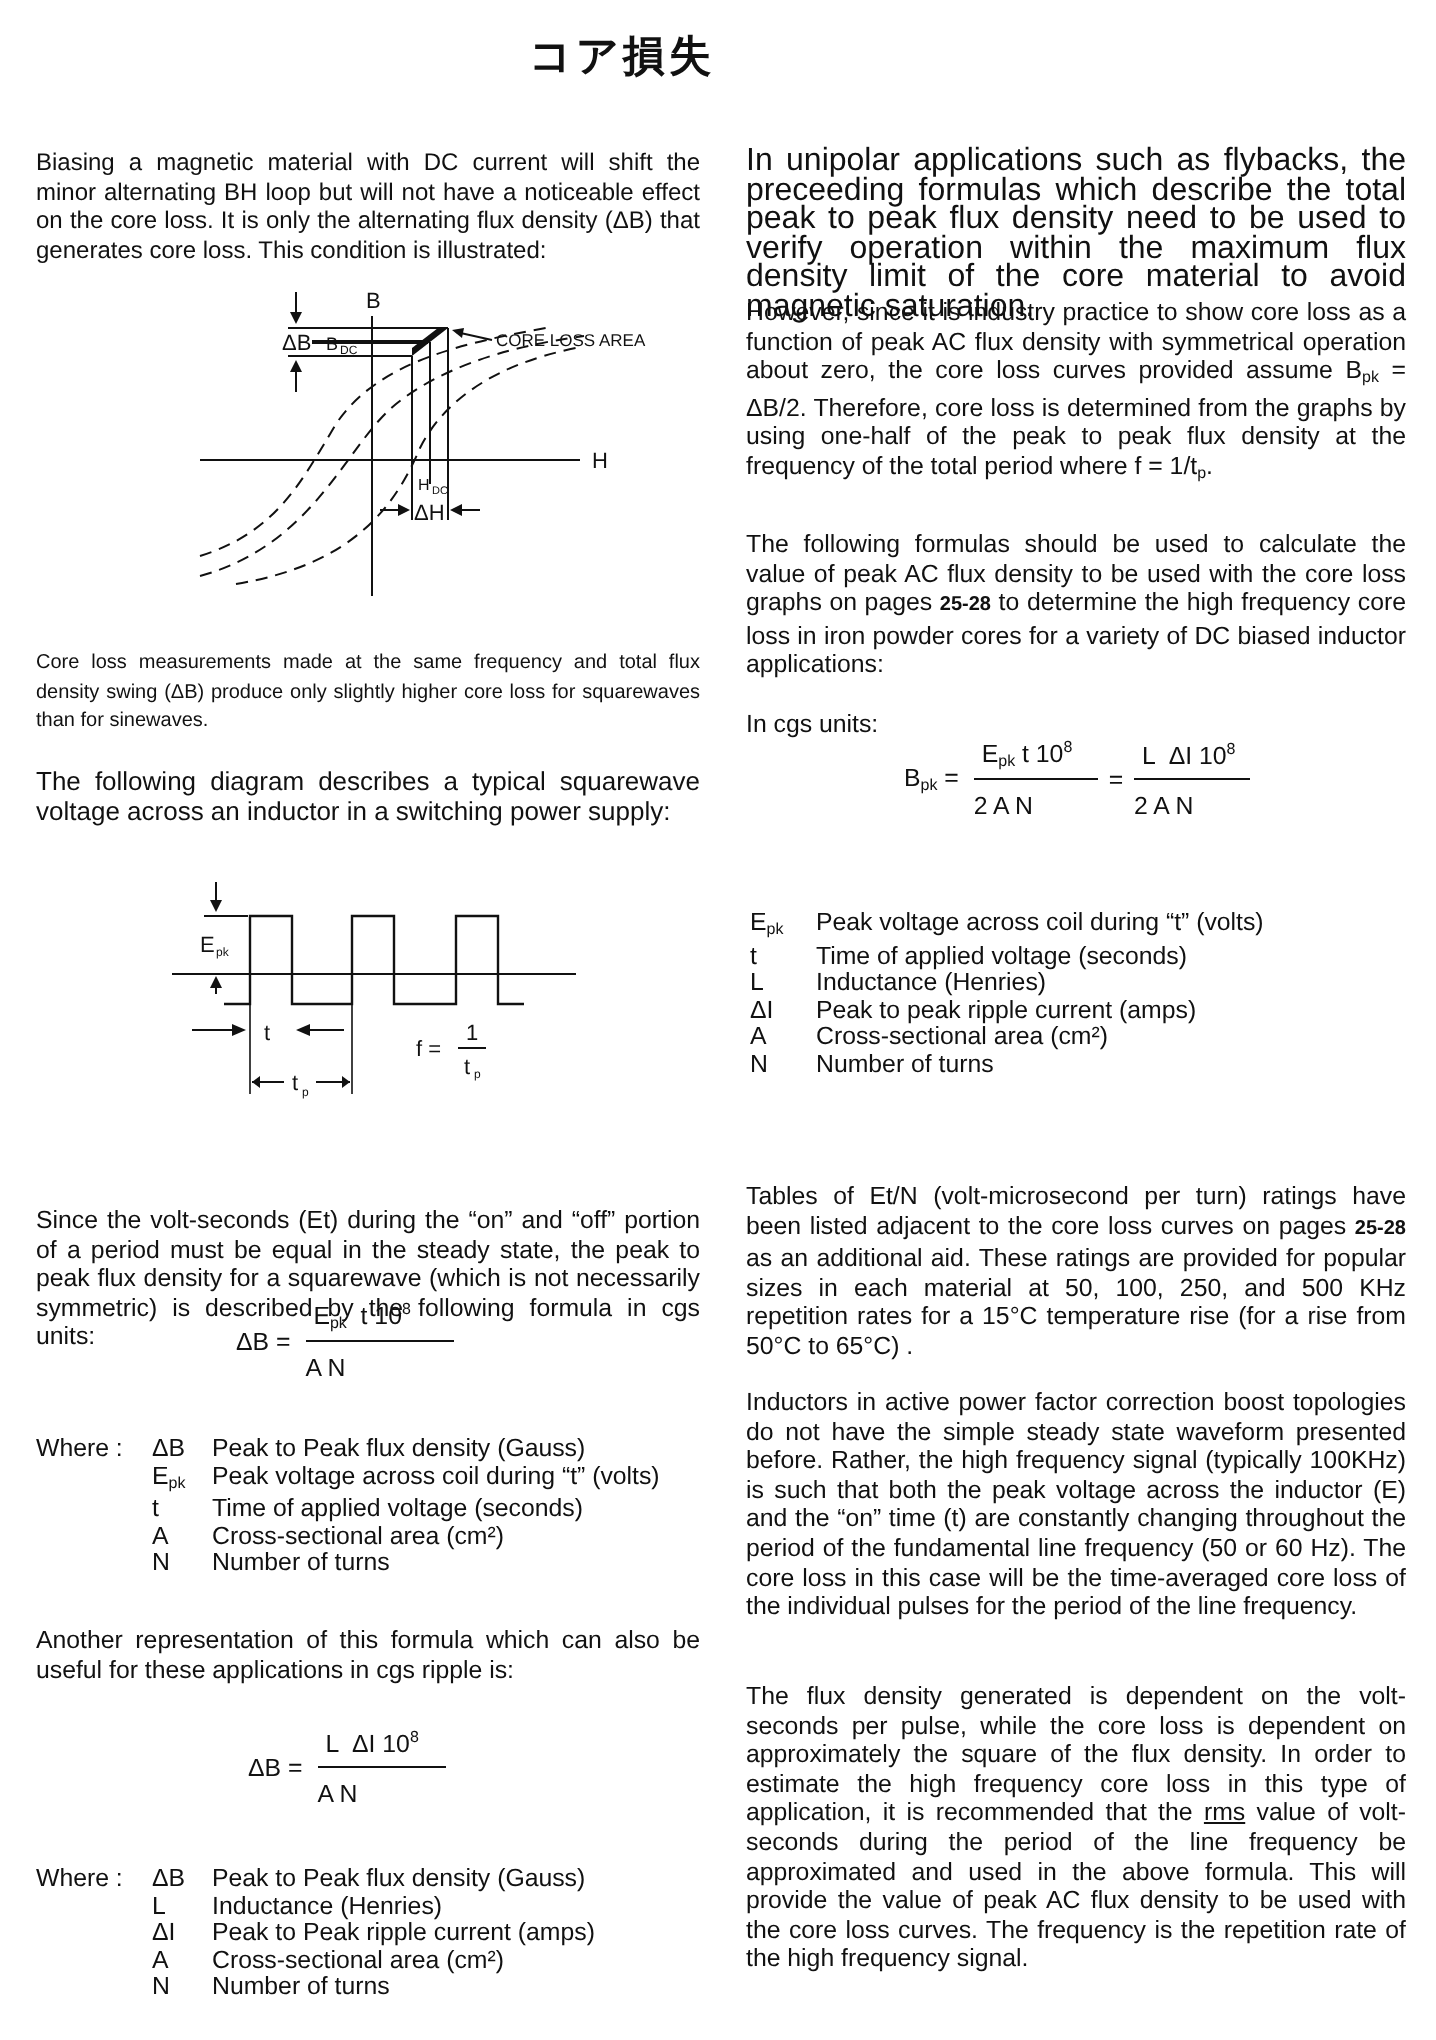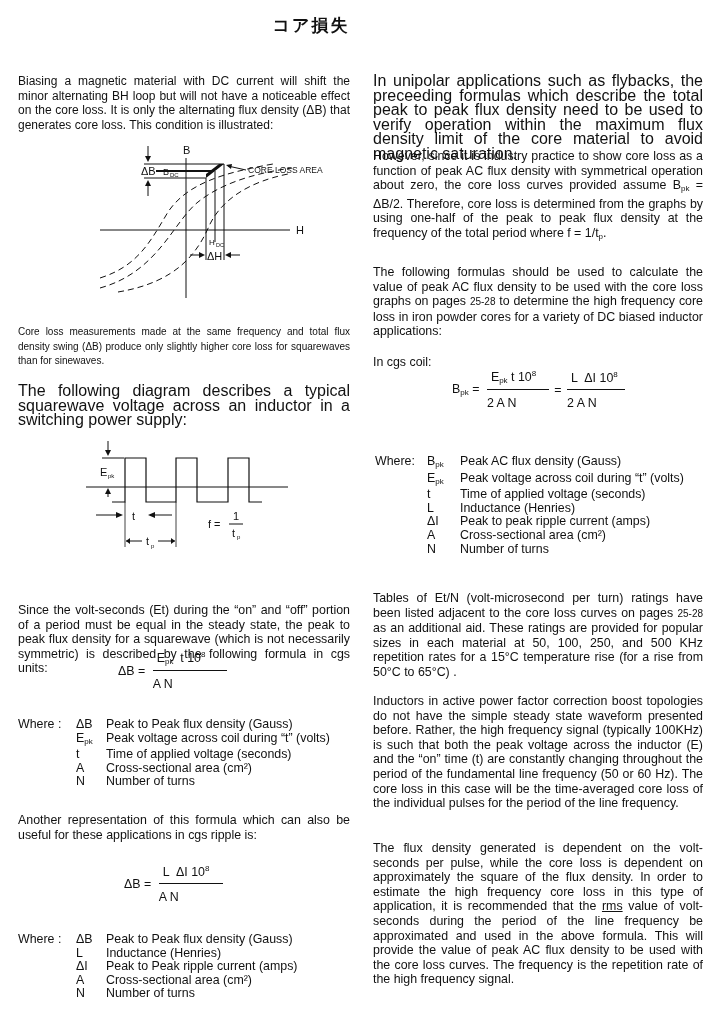--- a/index.html
+++ b/index.html
@@ -1,37 +1,37 @@
 <!DOCTYPE html>
 <html><head>
 <meta charset="utf-8">
 <style>
   html, body { margin: 0; padding: 0; background: #ffffff; }
   body { width: 718px; height: 1020px; position: relative; overflow: hidden;
          font-family: "Liberation Sans", "DejaVu Sans", sans-serif; color: #111; }
   .title { position: absolute; top: 14px; left: 0; width: 622px; text-align: center;
-           font-size: 17px; font-weight: bold; letter-spacing: 2px; font-family: "DejaVu Sans", sans-serif; }
+           font-size: 21px; font-weight: bold; letter-spacing: 2px; font-family: "DejaVu Sans", sans-serif; }
   p { margin: 0; text-align: justify; }
   .abs { position: absolute; }
   sub { font-size: 8px; vertical-align: -2px; }
   sup { font-size: 8px; vertical-align: 5px; }
   .formula { position: absolute; font-size: 12.4px; }
   .frac { display: inline-block; vertical-align: middle; text-align: left; }
   .frac .num { display: block; padding: 0 4px 4px 4px; }
   .frac .bar { display: block; border-top: 1px solid #111; }
   .frac .den { display: block; padding-top: 6px; }
   .lhs { display: inline-block; vertical-align: middle; margin-right: 4px; }
   .where { position: absolute; font-size: 12.4px; line-height: 13.6px; }
   .where table { border-collapse: collapse; }
   .where td { padding: 0; vertical-align: top; }
   .where .lbl { width: 58px; }
   .where .sym { width: 30px; }
   .where.right .lbl { width: 52px; }
   .where.right .sym { width: 33px; }
-  .small-num { font-size: 10px; font-weight: normal; }
+  .small-num { font-size: 10px; font-weight: bold; }
   u { text-decoration: underline; }
   svg text { font-family: "Liberation Sans", "DejaVu Sans", sans-serif; fill: #111; }
 </style>
 </head>
 <body>
 
 <div class="title">コア損失</div>
 
 <p class="abs" style="left:18px; top:74px; width:332px; font-size:12px; line-height:14.6px;">Biasing a magnetic material with DC current will shift the minor alternating BH loop but will not have a noticeable effect on the core loss. It is only the alternating flux density (ΔB) that generates core loss. This condition is illustrated:</p>
 
@@ -71,21 +71,21 @@
 
   <line x1="92" y1="113" x2="105" y2="113" stroke="#111"></line>
   <path d="M 101 110 L 107 113 L 101 116 Z" fill="#111"></path>
   <line x1="129" y1="113" x2="142" y2="113" stroke="#111"></line>
   <path d="M 133 110 L 127 113 L 133 116 Z" fill="#111"></path>
   <text x="109" y="118" font-size="11">ΔH</text>
 </svg>
 
 <p class="abs" style="left:18px; top:325px; width:332px; font-size:10px; line-height:14.6px;">Core loss measurements made at the same frequency and total flux density swing (ΔB) produce only slightly higher core loss for squarewaves than for sinewaves.</p>
 
-<p class="abs" style="left:18px; top:384px; width:332px; font-size:16px; line-height:14.6px;">The following diagram describes a typical squarewave voltage across an inductor in a switching power supply:</p>
+<p class="abs" style="left:18px; top:384px; width:332px; font-size:13px; line-height:14.6px;">The following diagram describes a typical squarewave voltage across an inductor in a switching power supply:</p>
 
 <svg class="abs" style="left:80px; top:435px;" width="280" height="118" viewBox="0 0 280 118">
   <line x1="6" y1="52" x2="208" y2="52" stroke="#111"></line>
   <path d="M 32 67 L 45 67 L 45 23 L 66 23 L 66 67 L 96 67 L 96 23 L 117 23 L 117 67 L 148 67 L 148 23 L 169 23 L 169 67 L 182 67" fill="none" stroke="#111" stroke-width="1.2"></path>
   <line x1="22" y1="23" x2="44" y2="23" stroke="#111"></line>
   <line x1="28" y1="6" x2="28" y2="19" stroke="#111"></line>
   <path d="M 25 15 L 28 21 L 31 15 Z" fill="#111"></path>
   <line x1="28" y1="56" x2="28" y2="62" stroke="#111"></line>
   <path d="M 25 59 L 28 53 L 31 59 Z" fill="#111"></path>
   <text x="20" y="41" font-size="11">E</text>
@@ -198,45 +198,40 @@
   </tbody>
     </table>
 </div>
 
 <p class="abs" style="left:373px; top:74px; width:330px; font-size:16px; line-height:14.6px;">In unipolar applications such as flybacks, the preceeding formulas which describe the total peak to peak flux density need to be used to verify operation within the maximum flux density limit of the core material to avoid magnetic saturation.</p>
 
 <p class="abs" style="left:373px; top:149px; width:330px; font-size:12.4px; line-height:14.6px;"><span>However, since it is industry practice to show core loss as a function of peak AC flux density with symmetrical operation about zero, the core loss curves provided assume B</span><sub>pk</sub><span> = ΔB/2. Therefore, core loss is determined from the graphs by using one-half of the peak to peak flux density at the frequency of the total period where f = 1/t</span><sub>p</sub><span>.</span></p>
 
 <p class="abs" style="left:373px; top:265px; width:330px; font-size:12.4px; line-height:14.6px;"><span>The following formulas should be used to calculate the value of peak AC flux density to be used with the core loss graphs on pages </span><span class="small-num">25-28</span><span> to determine the high frequency core loss in iron powder cores for a variety of DC biased inductor applications:</span></p>
 
-<p class="abs" style="left:373px; top:355px; width:330px; font-size:12.4px; line-height:14.6px;">In cgs coil:</p>
+<p class="abs" style="left:373px; top:355px; width:330px; font-size:12.4px; line-height:14.6px;">In cgs units:</p>
 
 <div class="formula" style="left:452px; top:369px;">
   <span class="lhs"><span>B</span><sub>pk</sub> <span>=</span></span>
   <span class="frac">
     <span class="num"><span>E</span><sub>pk</sub><span style="white-space:pre"> t 10</span><sup>8</sup></span>
     <span class="bar" style="width:62px;"></span>
     <span class="den">2 A N</span>
   </span>
   <span class="lhs" style="margin:0 2px;">=</span>
   <span class="frac">
     <span class="num"><span style="white-space:pre">L  ΔI 10</span><sup>8</sup></span>
     <span class="bar" style="width:58px;"></span>
     <span class="den">2 A N</span>
   </span>
 </div>
 
 <div class="where right" style="left:375px; top:455px;">
   <table>
     <tbody>
-        <tr>
-          <td class="lbl">Where:</td>
-          <td class="sym">B<sub>pk</sub></td>
-          <td>Peak AC flux density (Gauss)</td>
-        </tr>
     <tr>
           <td></td>
           <td class="sym">E<sub>pk</sub></td>
           <td>Peak voltage across coil during “t” (volts)</td>
         </tr>
     <tr>
           <td></td>
           <td class="sym">t</td>
           <td>Time of applied voltage (seconds)</td>
         </tr>

